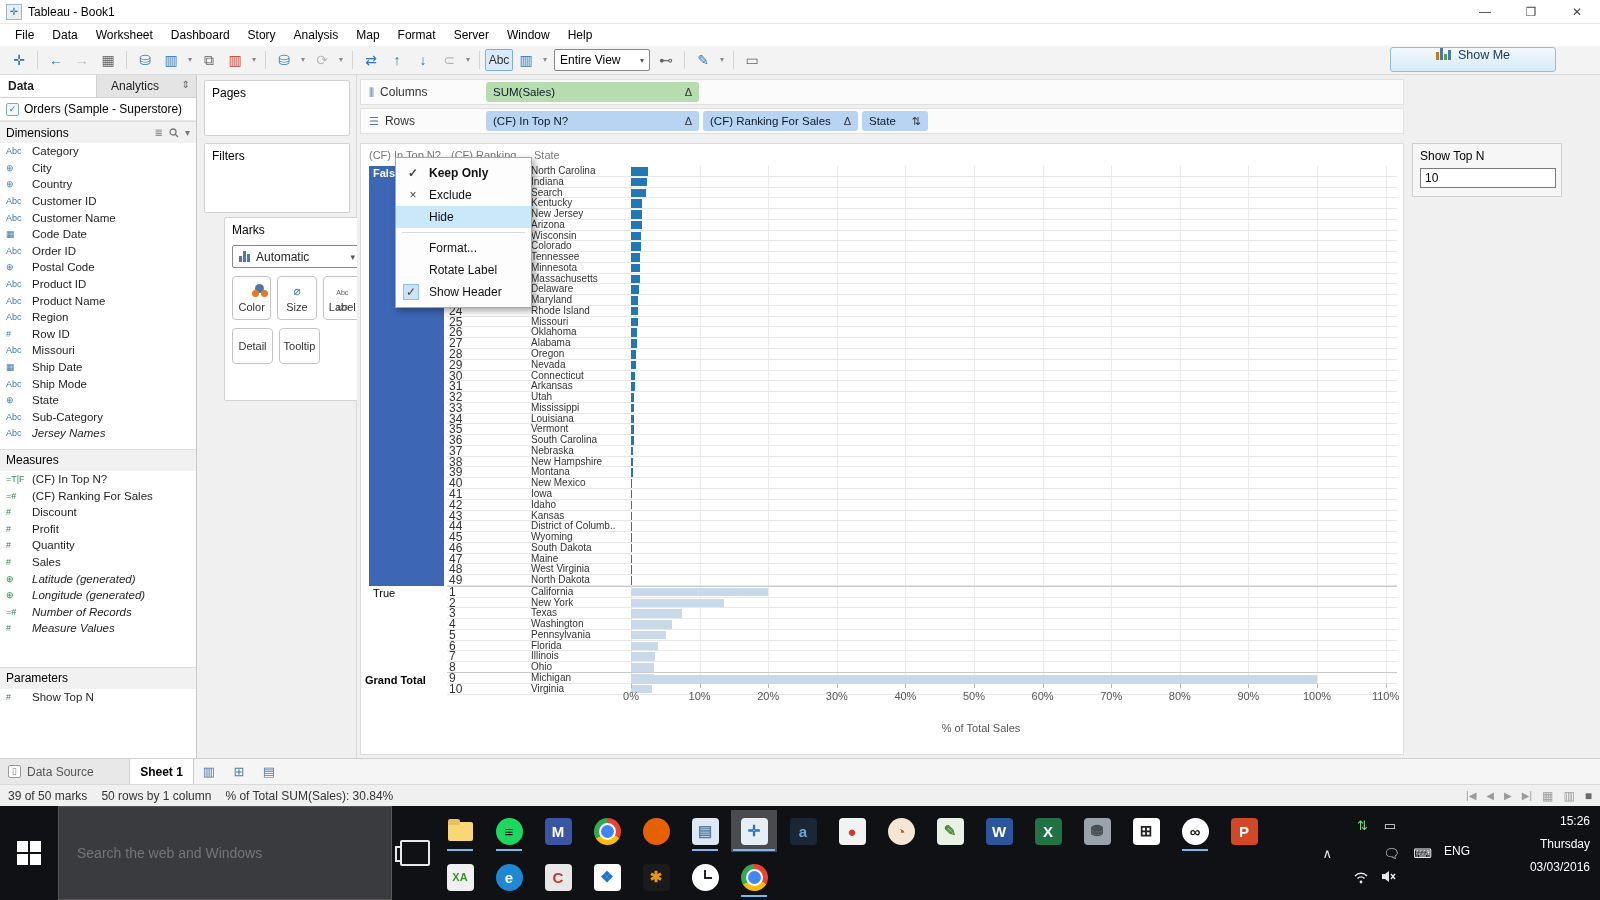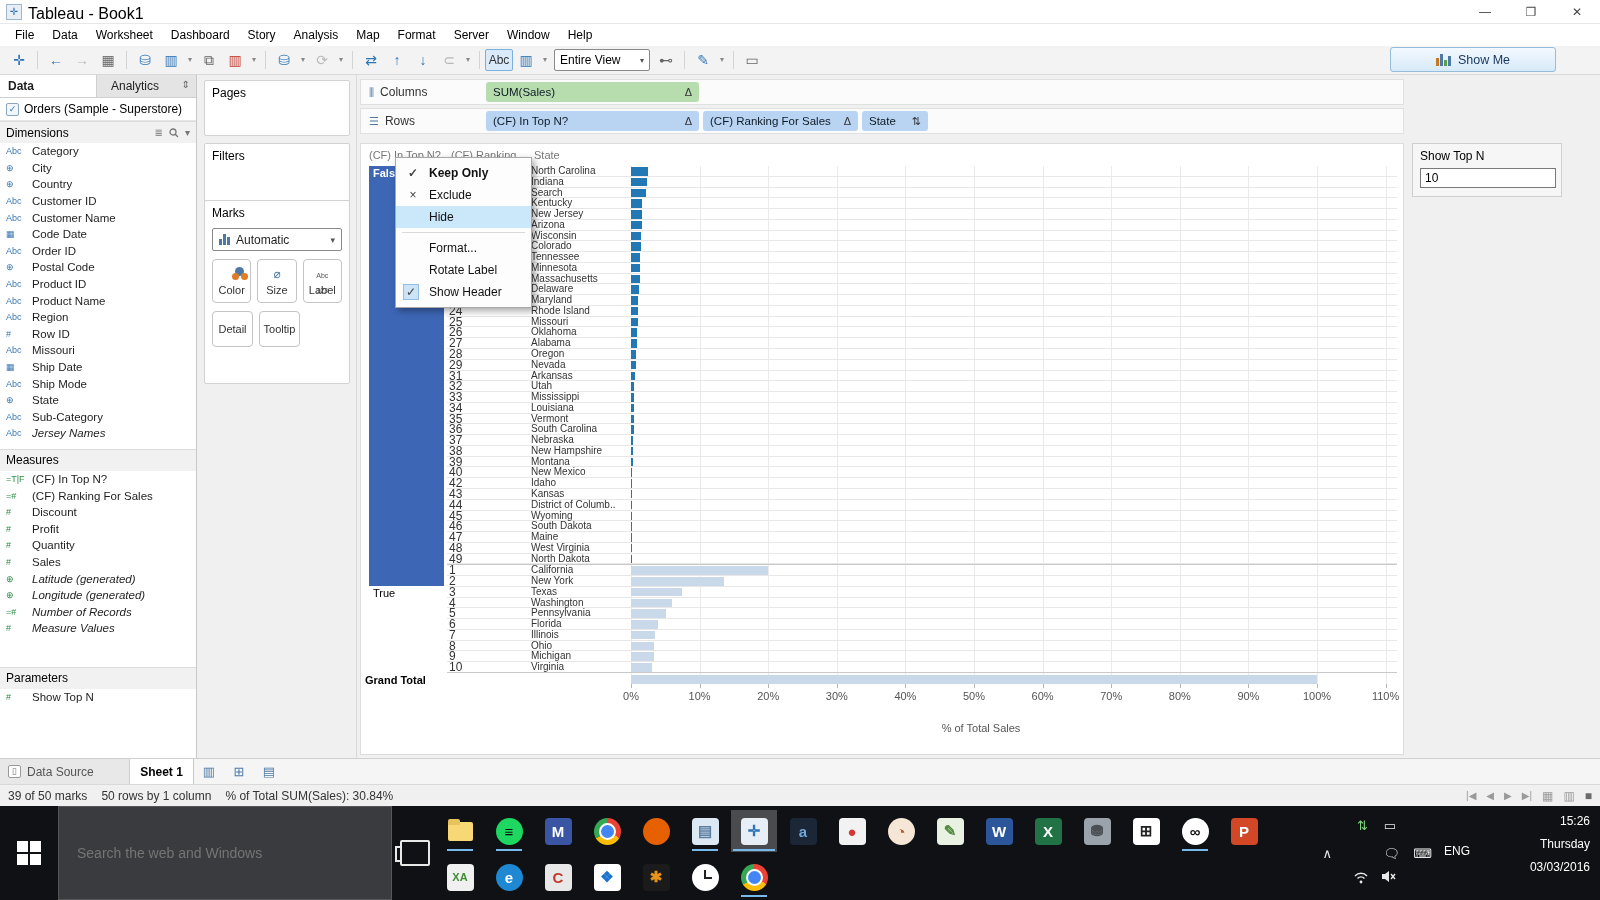--- a/index.html
+++ b/index.html
@@ -3,37 +3,37 @@
 <meta charset="utf-8">
 <style>
 * { box-sizing: border-box; margin: 0; padding: 0; }
 html,body { width:1600px; height:900px; overflow:hidden; }
 body { font-family:"Liberation Sans",sans-serif; font-size:12px; background:#f0f0f0; position:relative; color:#1e1e1e; }
 .abs { position:absolute; }
 
 
 #titlebar { left:0; top:0; width:1600px; height:24px; background:#ffffff; border-bottom:1px solid #e8e8e8; }
 #titlebar .tlogo { position:absolute; left:6px; top:4px; width:16px; height:16px; background:#e8eef5; border:1px solid #9fb6cc; color:#2e75b6; font-size:10px; text-align:center; line-height:14px; }
-#titlebar .ttitle { position:absolute; left:28px; top:5px; font-size:16px; color:#000; }
+#titlebar .ttitle { position:absolute; left:28px; top:5px; font-size:12px; color:#000; }
 .wbtn { position:absolute; top:0; width:46px; height:24px; text-align:center; line-height:24px; color:#444; font-size:12px; }
 #btn-min { right:92px; } #btn-max { right:46px; } #btn-close { right:0; }
 
 
 #menubar { left:0; top:24px; width:1600px; height:22px; background:#ffffff; display:flex; align-items:center; padding-left:6px; }
 #menubar .mitem { padding:0 9px; height:22px; line-height:22px; color:#000; }
 
 
 #toolbar { left:0; top:46px; width:1600px; height:29px; background:#f3f3f3; border-bottom:1px solid #d9d9d9; display:flex; align-items:center; padding-left:6px; }
 .tbi { width:24px; height:22px; text-align:center; line-height:22px; font-size:14px; color:#666; margin:0 1px; }
 .tbi.blue { color:#2e75b6; } .tbi.dis { color:#b9b9b9; } .tbi.red { color:#c0392b; }
 .tbi.caret { width:10px; font-size:8px; color:#888; }
 .tbsep { width:1px; height:18px; background:#d4d4d4; margin:0 5px; }
 #abc-btn { width:28px; height:22px; background:#d9eafa; border:1px solid #7cb0dc; border-radius:2px; color:#333; font-size:12px; line-height:20px; text-align:center; }
 #fit-select { width:96px; height:22px; background:#fff; border:1px solid #8a8a8a; border-radius:2px; display:flex; align-items:center; justify-content:space-between; padding:0 5px; margin:0 3px; font-size:12px; color:#000; }
-#showme-btn { position:absolute; right:44px; top:1px; width:166px; height:25px; background:linear-gradient(#f3f9fe,#d7eafa); border:1px solid #94bcdd; border-radius:3px; display:flex; align-items:center; justify-content:center; gap:7px; font-size:12.5px; color:#17365d; }
+#showme-btn { position:absolute; right:44px; top:1px; width:166px; height:25px; background:linear-gradient(#f3f9fe,#d7eafa); border:1px solid #94bcdd; border-radius:3px; display:flex; align-items:flex-start; justify-content:center; gap:7px; font-size:12.5px; color:#17365d; }
 .showme-bars { display:inline-flex; align-items:flex-end; gap:1px; height:12px; }
 .showme-bars i { width:3px; background:#e07b26; display:block; }
 .showme-bars i:nth-child(1){height:8px;background:#c8761f;} .showme-bars i:nth-child(2){height:12px;background:#4e79a7;} .showme-bars i:nth-child(3){height:6px;background:#59a14f;} .showme-bars i:nth-child(4){height:10px;background:#4e79a7;}
 
 
 #datapane { left:0; top:75px; width:197px; height:683px; background:#ffffff; border-right:1px solid #c8c8c8; }
 #datatabs { height:23px; display:flex; border-bottom:1px solid #d0d0d0; }
 #tab-data { width:96px; background:#fff; font-weight:bold; padding:4px 0 0 8px; }
 #tab-analytics { flex:1; background:#e4e4e4; padding:4px 0 0 14px; border-left:1px solid #d0d0d0; position:relative; }
 #tab-analytics .updn { position:absolute; right:6px; top:4px; color:#666; font-size:10px; }
@@ -48,21 +48,21 @@
 .f-ic.dim { color:#3b78b5; } .f-ic.mea { color:#2c8c46; }
 .f-label { font-size:11.5px; color:#1e1e1e; white-space:nowrap; }
 .f-label.italic { font-style:italic; }
 
 
 #shelfpane { left:197px; top:75px; width:160px; height:683px; background:#f0f0f0; border-right:1px solid #d9d9d9; }
 .card { position:absolute; left:7px; width:146px; background:#fff; border:1px solid #d2d2d2; border-radius:2px; padding:5px 7px; }
 .card .card-title { font-size:12px; color:#000; }
 #card-pages { top:5px; height:56px; }
 #card-filters { top:68px; height:70px; }
-#card-marks { top:125px; height:184px; }
+#card-marks { top:142px; height:184px;margin-left:20px; }
 #marktype { margin-top:8px; height:23px; border:1px solid #8a8a8a; border-radius:2px; display:flex; align-items:center; padding:0 6px; gap:6px; background:#fff; }
 #marktype .mt-bars { display:inline-flex; align-items:flex-end; gap:1px; height:11px; }
 #marktype .mt-bars i { width:3px; background:#4e79a7; display:block; }
 #marktype .mt-bars i:nth-child(1){height:6px;} #marktype .mt-bars i:nth-child(2){height:11px;} #marktype .mt-bars i:nth-child(3){height:8px;}
 #marktype .mt-label { flex:1; font-size:12px; }
 #marktype .mt-caret { color:#555; font-size:9px; }
 .mark-grid { margin-top:8px; display:flex; gap:6px; }
 .mbtn { width:41px; height:44px; border:1px solid #c4c4c4; border-radius:4px; background:#fff; display:flex; flex-direction:column; align-items:center; justify-content:center; gap:2px; }
 .mbtn .mic { height:15px; font-size:12px; color:#4e79a7; line-height:15px; }
 .mbtn .mlabel { font-size:11px; color:#333; }
@@ -628,20 +628,27 @@
             </span>
           </div>
           <div class="crow">
             <span class="rank">29</span>
             <span class="state">Nevada</span>
             <span class="barzone">
               <span class="bar sel" style="width:5.0px"></span>
             </span>
           </div>
           <div class="crow">
+            <span class="rank">30</span>
+            <span class="state">Connecticut</span>
+            <span class="barzone">
+              <span class="bar sel" style="width:4.0px"></span>
+            </span>
+          </div>
+          <div class="crow">
             <span class="rank">31</span>
             <span class="state">Arkansas</span>
             <span class="barzone">
               <span class="bar sel" style="width:3.5px"></span>
             </span>
           </div>
           <div class="crow">
             <span class="rank">32</span>
             <span class="state">Utah</span>
             <span class="barzone">
@@ -693,20 +700,27 @@
           <div class="crow">
             <span class="rank">39</span>
             <span class="state">Montana</span>
             <span class="barzone">
               <span class="bar sel" style="width:1.6px"></span>
             </span>
           </div>
           <div class="crow">
             <span class="rank">40</span>
             <span class="state">New Mexico</span>
+            <span class="barzone">
+              <span class="bar sel" style="width:1.4px"></span>
+            </span>
+          </div>
+          <div class="crow">
+            <span class="rank">41</span>
+            <span class="state">Iowa</span>
             <span class="barzone">
               <span class="bar sel" style="width:1.4px"></span>
             </span>
           </div>
           <div class="crow">
             <span class="rank">42</span>
             <span class="state">Idaho</span>
             <span class="barzone">
               <span class="bar sel" style="width:1.3px"></span>
             </span>

